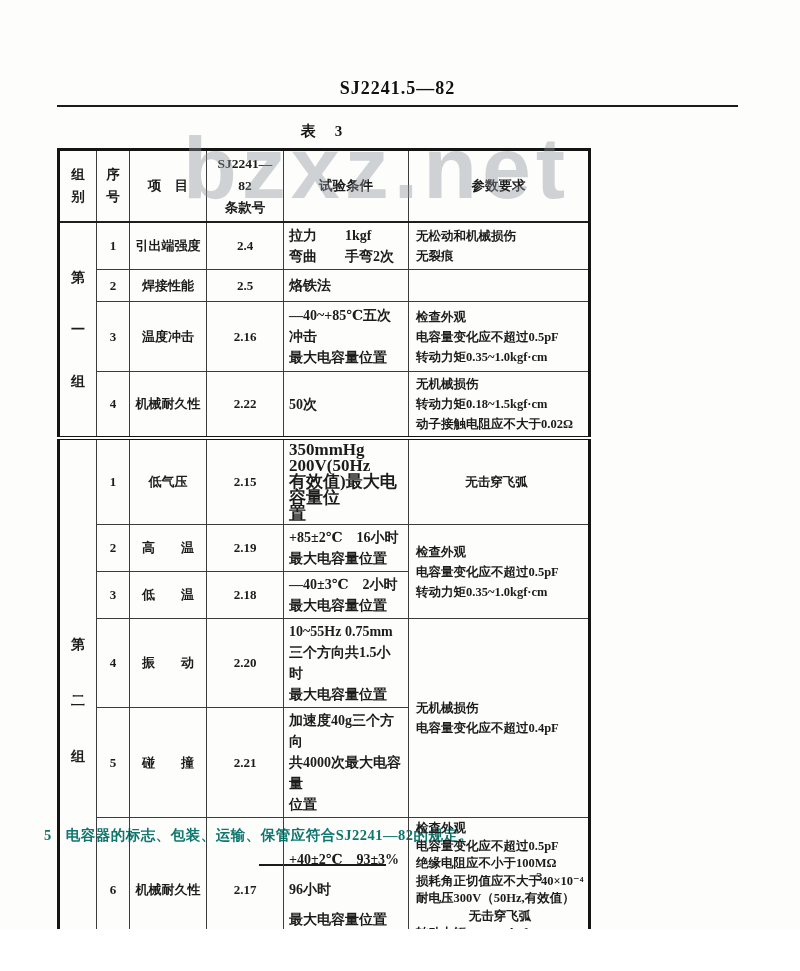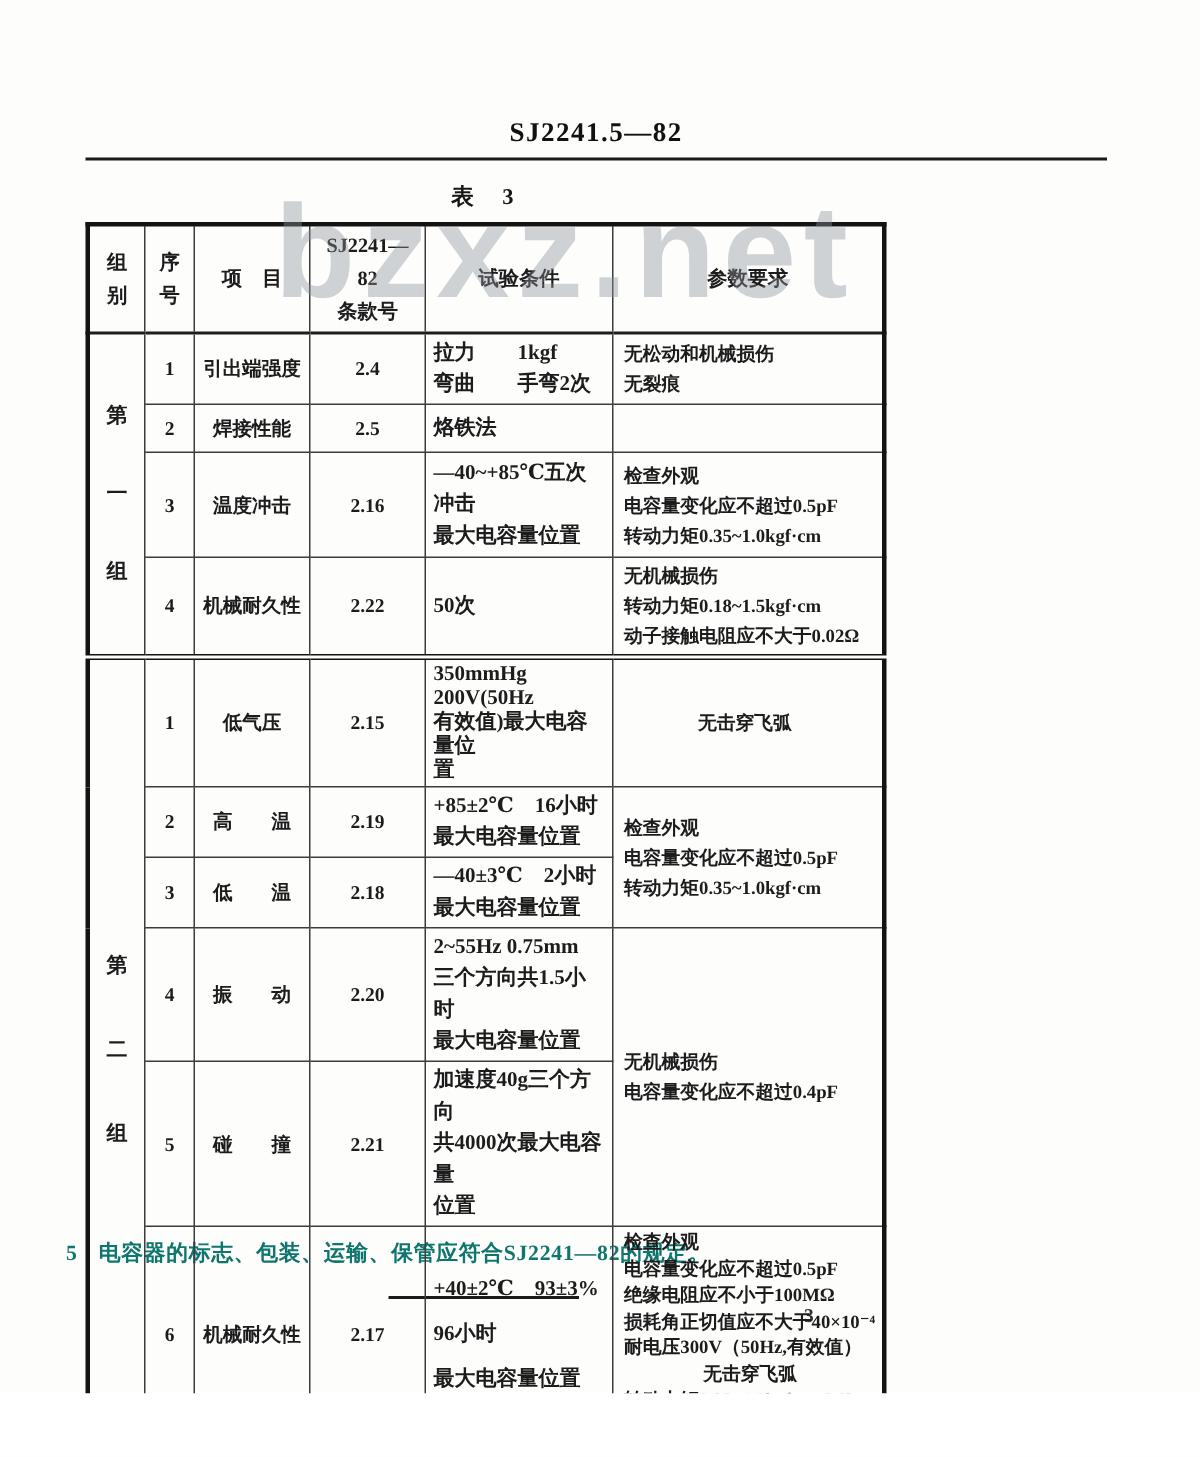--- a/index.html
+++ b/index.html
@@ -125,21 +125,21 @@
 动子接触电阻应不大于0.02Ω</td>
       </tr>
 
       <tr class="gdiv" style="height:50px">
         <td class="ml grp2" rowspan="6">第
 二
 组</td>
         <td>1</td>
         <td>低气压</td>
         <td>2.15</td>
-        <td class="ml cond" style="line-height:16px;font-size:14px">350mmHg 200V(50Hz
+        <td class="ml cond" style="line-height:16px;font-size:17px">350mmHg 200V(50Hz
 有效值)最大电容量位
 置</td>
         <td class="ml req r-center">无击穿飞弧</td>
       </tr>
       <tr class="dash" style="height:42px">
         <td>2</td>
         <td>高　　温</td>
         <td>2.19</td>
         <td class="ml cond">+85±2℃　16小时
 最大电容量位置</td>
@@ -151,21 +151,21 @@
         <td>3</td>
         <td>低　　温</td>
         <td>2.18</td>
         <td class="ml cond">—40±3℃　2小时
 最大电容量位置</td>
       </tr>
       <tr class="dash" style="height:64px">
         <td>4</td>
         <td>振　　动</td>
         <td>2.20</td>
-        <td class="ml cond">2~55Hz 0.75mm
+        <td class="ml cond">10~55Hz 0.75mm
 三个方向共1.5小时
 最大电容量位置</td>
         <td class="ml req" rowspan="2">无机械损伤
 电容量变化应不超过0.4pF</td>
       </tr>
       <tr class="dash" style="height:62px">
         <td>5</td>
         <td>碰　　撞</td>
         <td>2.21</td>
         <td class="ml cond">加速度40g三个方向

